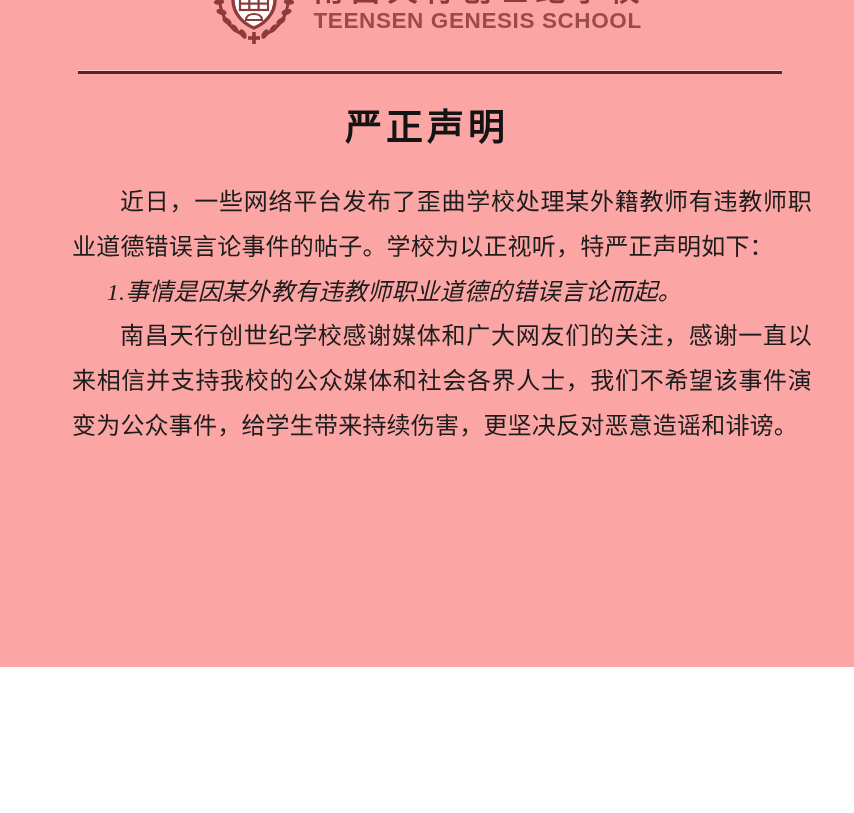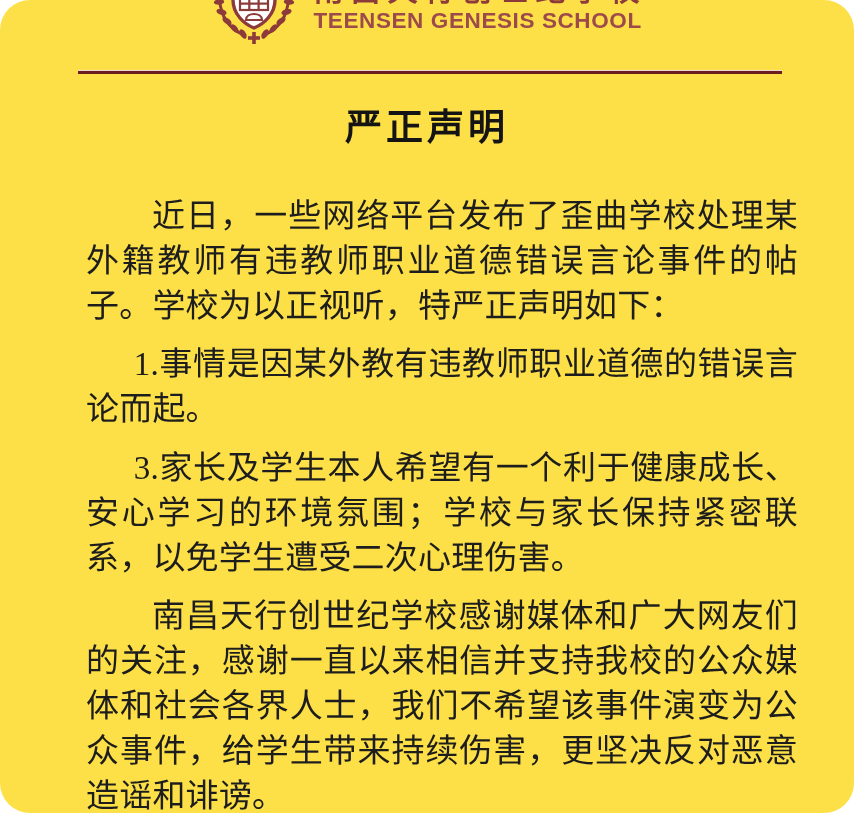--- a/index.html
+++ b/index.html
@@ -13,24 +13,23 @@
     height: 813px;
     overflow: hidden;
     font-family: "Liberation Serif", "DejaVu Serif", serif;
     color: #1c1c1c;
     position: relative;
   }
 
   .page {
     position: relative;
     width: 854px;
-    height: 813px;
-    background: #fde047;
+    height: 667px;
+    background: #fca5a5;
     overflow: hidden;
-    border-radius: 30px;
   }
 
   
   .letterhead {
     position: absolute;
     top: -46px;
     left: 0;
     width: 854px;
     height: 96px;
     display: flex;
@@ -112,30 +111,30 @@
   }
 
   
   .body-copy {
     position: absolute;
     top: 180px;
     left: 72px;
     width: 740px;
   }
   .para {
-    margin: 14px;
-    font-size: 33px;
+    margin: 0;
+    font-size: 24px;
     line-height: 44.8px;
     text-align: justify;
     text-justify: inter-character;
     letter-spacing: 0.2px;
     color: #1d1d1d;
   }
   .para.indent { text-indent: 2em; }
-  .para.item { text-indent: 1.45em; }
+  .para.item { text-indent: 1.45em; font-style: italic; }
 </style>
 </head>
 <body>
 
 <div class="page">
 
   <div class="letterhead">
 
     <div class="crest">
       <svg viewBox="0 0 92 92" xmlns="http://www.w3.org/2000/svg" aria-hidden="true">
@@ -196,18 +195,17 @@
   <div class="divider-wrap">
     <div class="divider-hi"></div>
     <div class="divider-main"></div>
   </div>
 
   <div class="doc-title">严正声明</div>
 
   <div class="body-copy">
     <p class="para indent">近日，一些网络平台发布了歪曲学校处理某外籍教师有违教师职业道德错误言论事件的帖子。学校为以正视听，特严正声明如下：</p>
     <p class="para item">1.事情是因某外教有违教师职业道德的错误言论而起。</p>
-    <p class="para item">3.家长及学生本人希望有一个利于健康成长、安心学习的环境氛围；学校与家长保持紧密联系，以免学生遭受二次心理伤害。</p>
     <p class="para indent">南昌天行创世纪学校感谢媒体和广大网友们的关注，感谢一直以来相信并支持我校的公众媒体和社会各界人士，我们不希望该事件演变为公众事件，给学生带来持续伤害，更坚决反对恶意造谣和诽谤。</p>
 
   </div>
 
 </div>
 
 </body></html>

